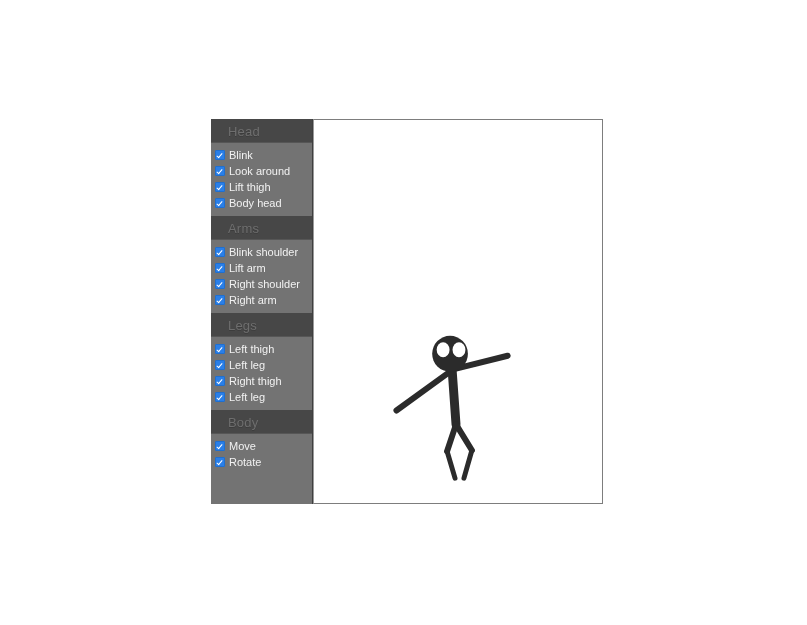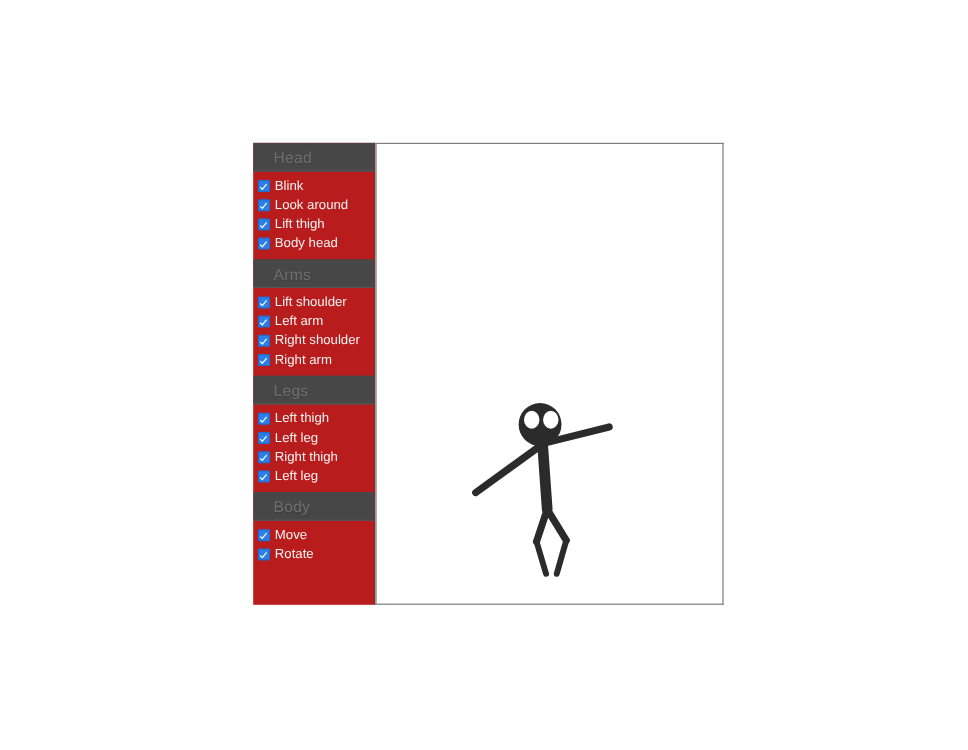--- a/index.html
+++ b/index.html
@@ -22,21 +22,21 @@
     width: 392px;
     height: 385px;
     display: flex;
     flex-direction: row;
     align-items: stretch;
   }
 
   
   #sidebar {
     width: 102px;
-    background: #b91c1c;
+    background: #737373;
     flex: 0 0 102px;
     position: relative;
     box-sizing: border-box;
     padding-top: 0;
     border-right: 1px solid #3f3f3f;
     overflow: hidden;
   }
 
   .section {
     width: 100%;
@@ -145,25 +145,25 @@
             <span class="checkbox"></span>
             <span class="check-label">Body head</span>
           </div>
         </div>
       </div>
       <div class="section">
         <div class="section-header">Arms</div>
         <div class="section-body">
           <div class="check-row">
             <span class="checkbox"></span>
-            <span class="check-label">Lift shoulder</span>
-          </div>
-          <div class="check-row">
-            <span class="checkbox"></span>
-            <span class="check-label">Left arm</span>
+            <span class="check-label">Blink shoulder</span>
+          </div>
+          <div class="check-row">
+            <span class="checkbox"></span>
+            <span class="check-label">Lift arm</span>
           </div>
           <div class="check-row">
             <span class="checkbox"></span>
             <span class="check-label">Right shoulder</span>
           </div>
           <div class="check-row">
             <span class="checkbox"></span>
             <span class="check-label">Right arm</span>
           </div>
         </div>

